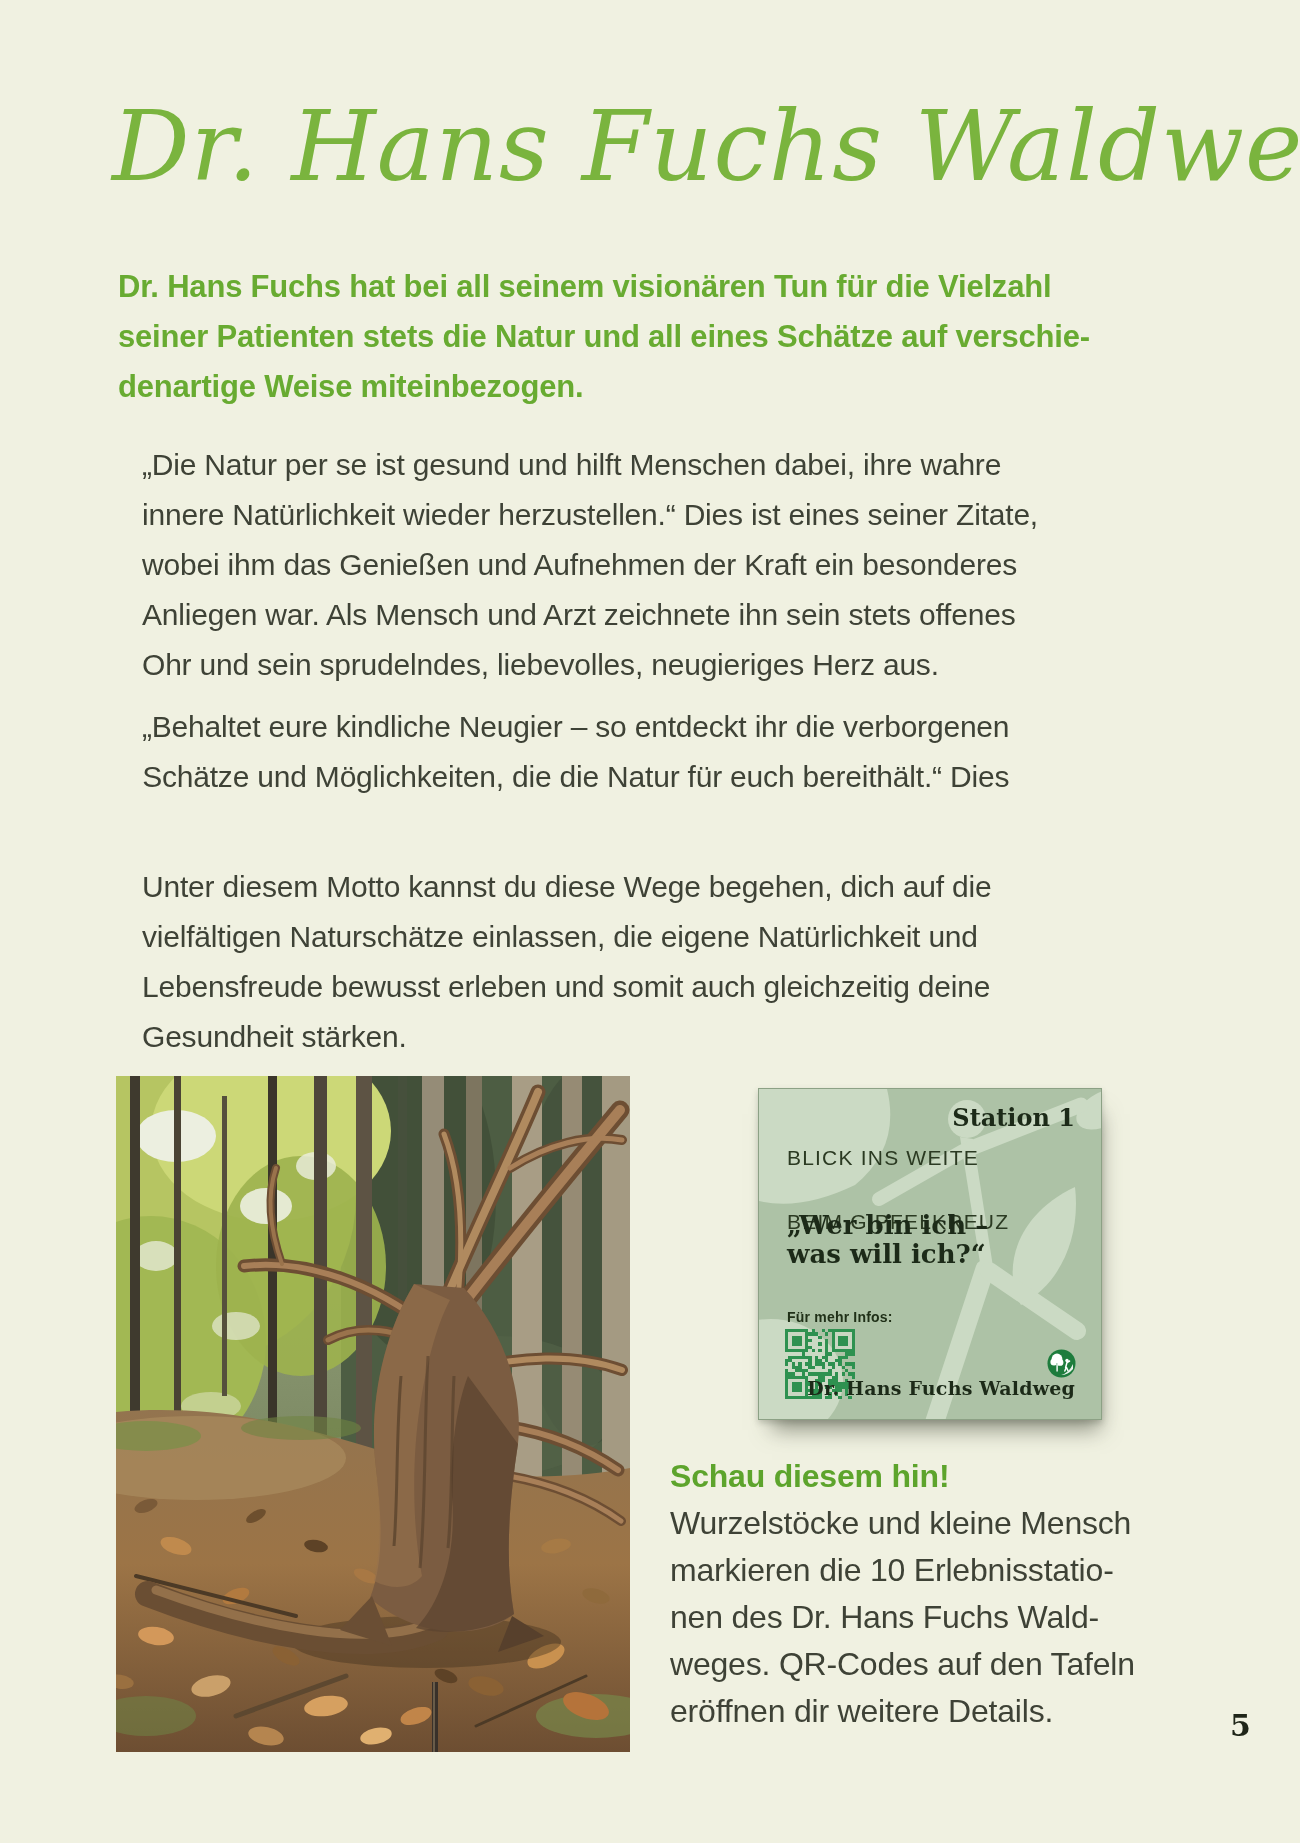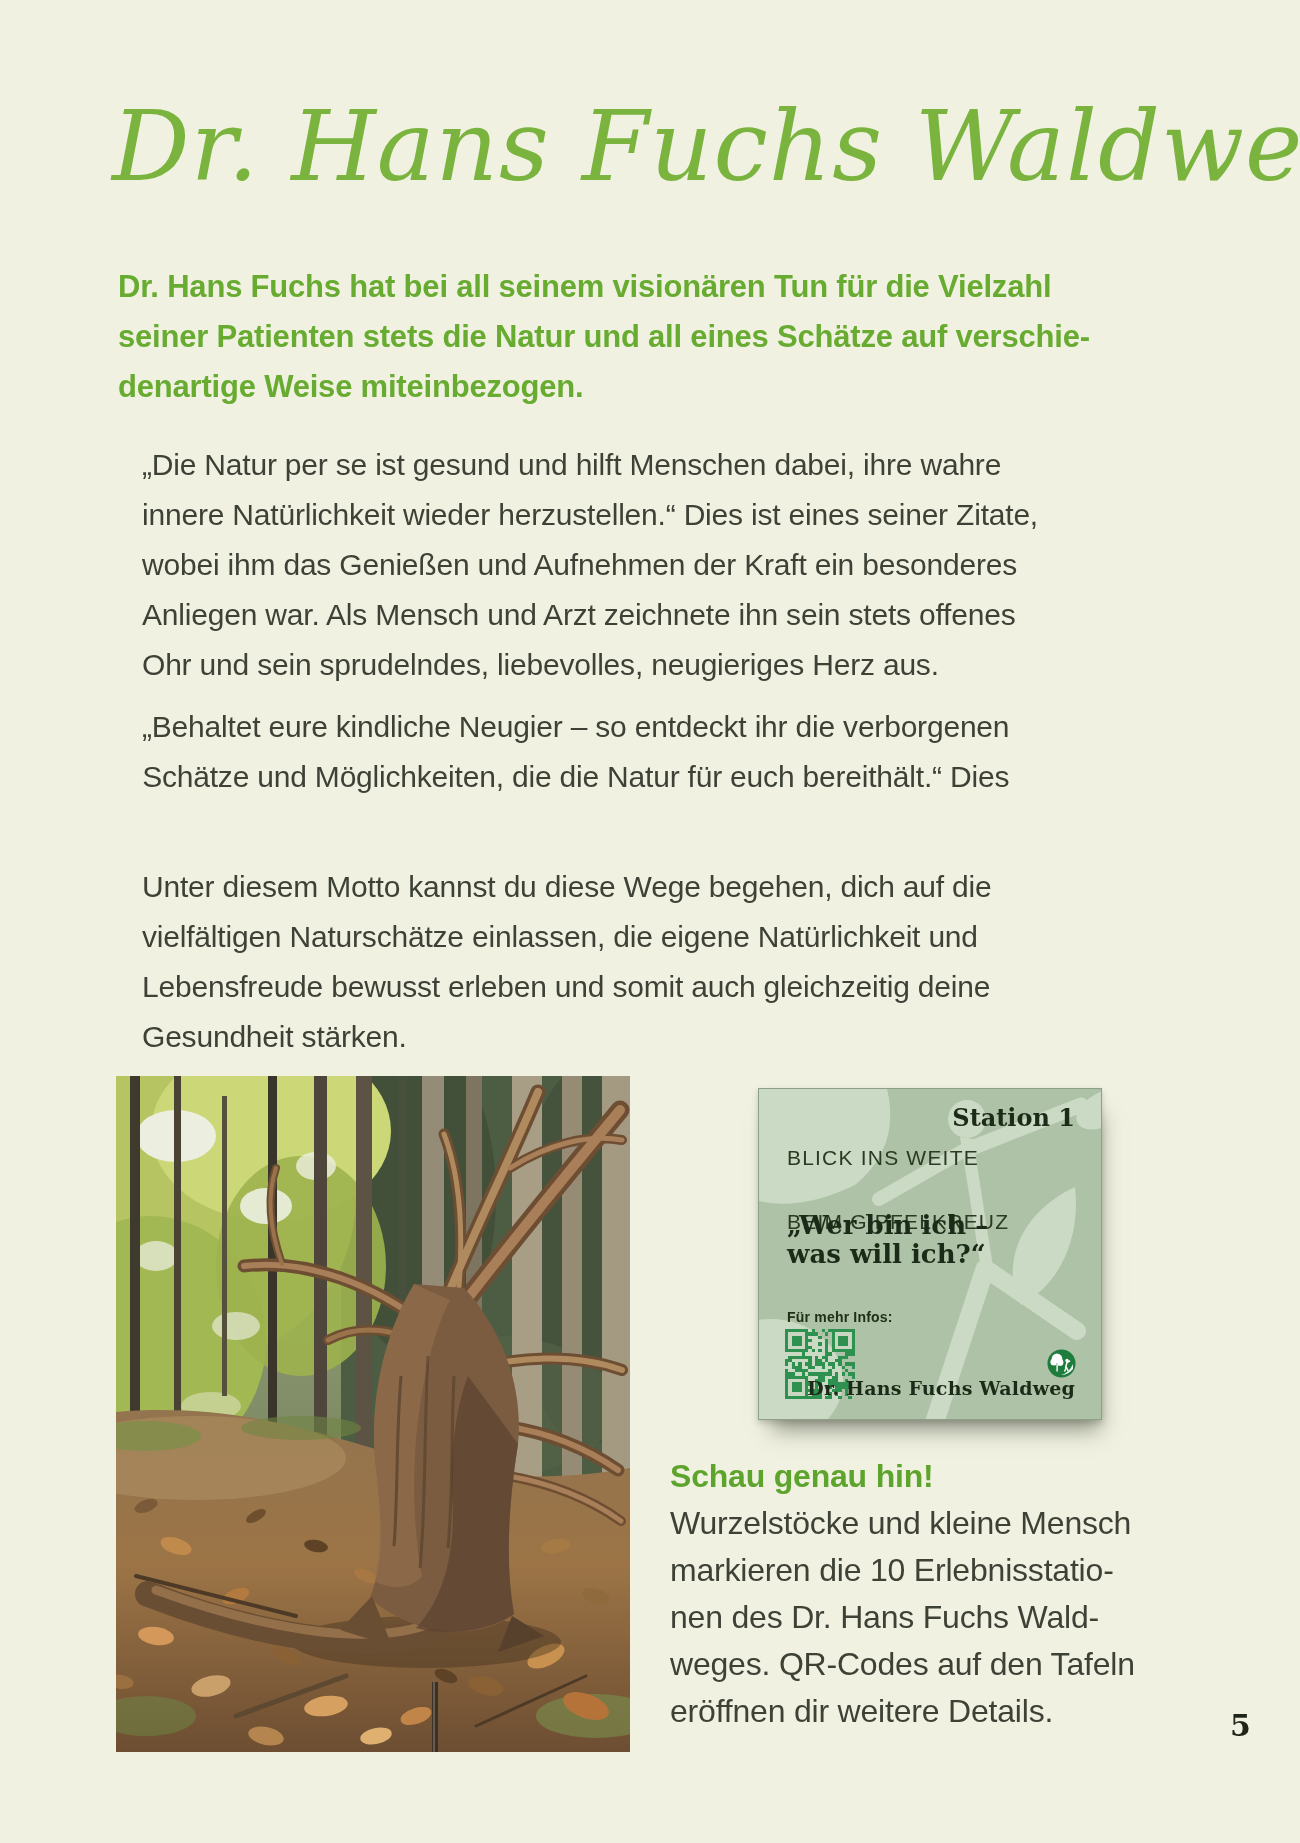--- a/index.html
+++ b/index.html
@@ -430,21 +430,21 @@
         <rect x="9.2" y="14" width="1.8" height="8" fill="#1e7c3d"></rect>
         <rect x="9.4" y="14" width="1.4" height="8.5" fill="#ffffff"></rect>
         <circle cx="20" cy="11.5" r="1.7" fill="#ffffff"></circle>
         <path d="M20,13.5 L18.6,18.5 M20,13.5 L22.6,12 M19.2,18.5 L17.8,22 M19.4,18.3 L21,21.8" stroke="#ffffff" stroke-width="1.5" stroke-linecap="round" fill="none"></path>
       </svg>
     </div>
     <div class="card-brand">Dr. Hans Fuchs Waldweg</div>
   </div>
 
   <div class="note">
-    <div class="note-heading">Schau genau hin!</div>
+    <div class="note-heading">Schau diesem hin!</div>
     <div class="ln">Wurzelstöcke und kleine Mensch</div>
     <div class="ln">markieren die 10 Erlebnisstatio-</div>
     <div class="ln">nen des Dr. Hans Fuchs Wald-</div>
     <div class="ln">weges. QR-Codes auf den Tafeln</div>
     <div class="ln">eröffnen dir weitere Details.</div>
   </div>
 
   <div class="page-number">5</div>
 
 </div>

